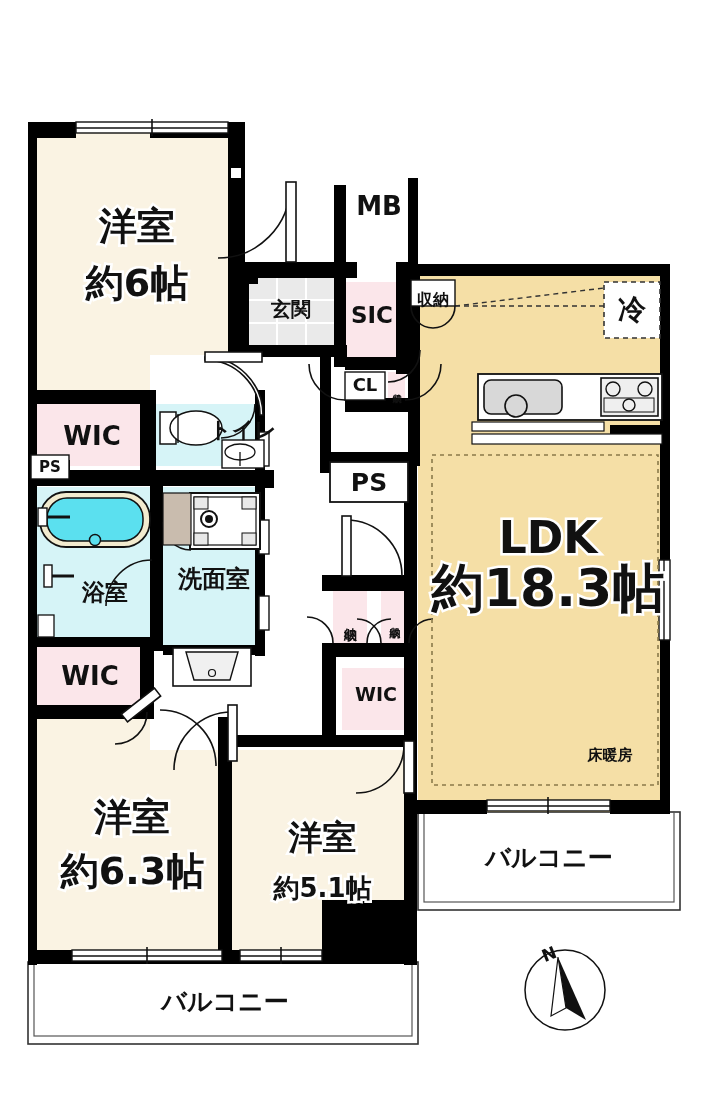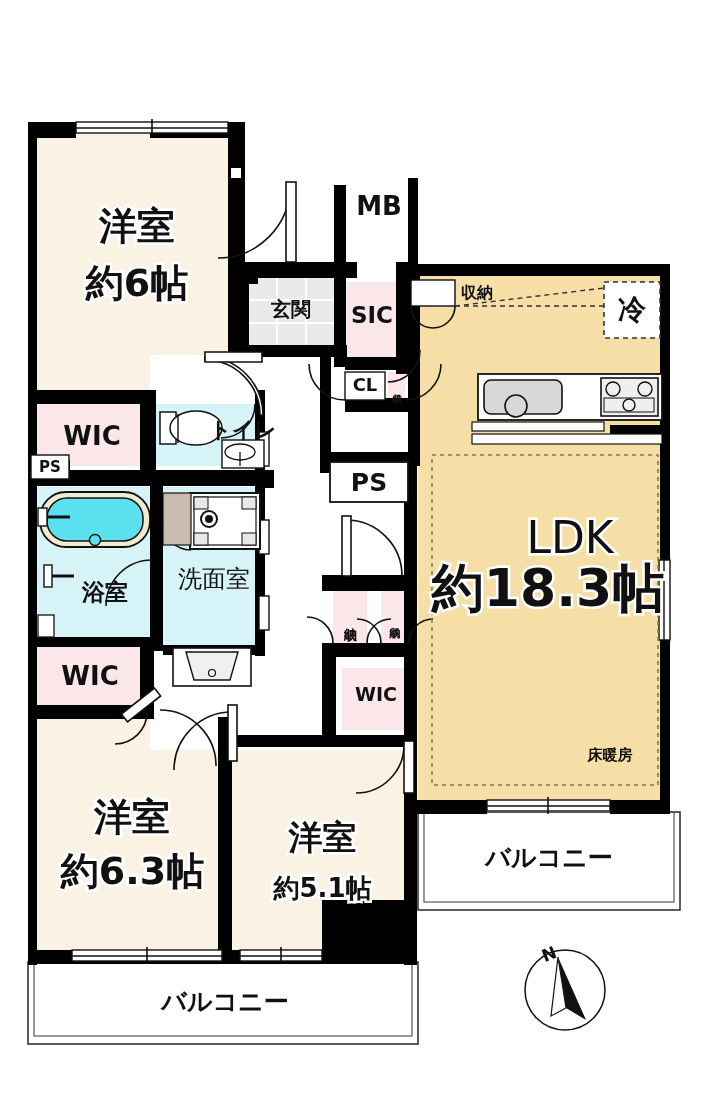--- a/index.html
+++ b/index.html
@@ -296,21 +296,21 @@
   <span>約6.3帖</span>
 </div>
 
 <div class="lbl mid stroked" style="left:245px;top:820px;width:155px;height:36px;font-size:34px;">
   <span>洋室</span>
 </div>
 <div class="lbl mid stroked" style="left:240px;top:866px;width:165px;height:36px;font-size:26px;">
   <span>約5.1帖</span>
 </div>
 
-<div class="lbl stroked" style="left:480px;top:516px;width:180px;height:46px;font-size:44px;font-weight:400;">
+<div class="lbl stroked" style="left:458px;top:516px;width:180px;height:46px;font-size:44px;font-weight:700;">
   <span>LDK</span>
 </div>
 <div class="lbl stroked" style="left:440px;top:570px;width:216px;height:46px;font-size:52px;font-weight:700;">
   <span>約18.3帖</span>
 </div>
 <div class="lbl xs" style="left:572px;top:745px;width:76px;height:20px;">
   <span>床暖房</span>
 </div>
 
 <div class="lbl sm" style="left:248px;top:296px;width:86px;height:28px;font-size:20px;">
@@ -321,41 +321,41 @@
 </div>
 <div class="lbl sm" style="left:345px;top:302px;width:54px;height:26px;font-size:23px;">
   <span>SIC</span>
 </div>
 <div class="lbl xs" style="left:345px;top:374px;width:40px;height:22px;font-size:18px;text-align:center;">
   <span>CL</span>
 </div>
 <div class="lbl tiny vert" style="left:389px;top:372px;width:15px;height:30px;">
   <span>収納</span>
 </div>
-<div class="lbl xs" style="left:411px;top:282px;width:44px;height:22px;font-size:16px;margin-left:44px;">
+<div class="lbl xs" style="left:411px;top:289px;width:44px;height:22px;font-size:16px;">
   <span>収納</span>
 </div>
 <div class="lbl" style="left:606px;top:294px;width:52px;height:32px;font-size:28px;font-weight:700;">
   <span>冷</span>
 </div>
 
 <div class="lbl xs" style="left:31px;top:457px;width:38px;height:20px;font-size:15px;">
   <span>PS</span>
 </div>
 <div class="lbl sm" style="left:330px;top:468px;width:78px;height:28px;font-size:25px;">
   <span>PS</span>
 </div>
 
 <div class="lbl" style="left:208px;top:417px;width:70px;height:26px;font-size:22px;font-weight:700;text-align:center;">
   <span>トイレ</span>
 </div>
 <div class="lbl" style="left:62px;top:578px;width:86px;height:28px;font-size:23px;font-weight:700;">
   <span>浴室</span>
 </div>
-<div class="lbl" style="left:166px;top:566px;width:96px;height:28px;font-size:24px;font-weight:400;">
+<div class="lbl" style="left:166px;top:566px;width:96px;height:28px;font-size:24px;font-weight:700;">
   <span>洗面室</span>
 </div>
 
 <div class="lbl" style="left:44px;top:422px;width:96px;height:28px;font-size:26px;font-weight:700;">
   <span>WIC</span>
 </div>
 <div class="lbl" style="left:40px;top:662px;width:100px;height:28px;font-size:26px;font-weight:700;">
   <span>WIC</span>
 </div>
 <div class="lbl" style="left:342px;top:682px;width:68px;height:24px;font-size:19px;font-weight:700;">

